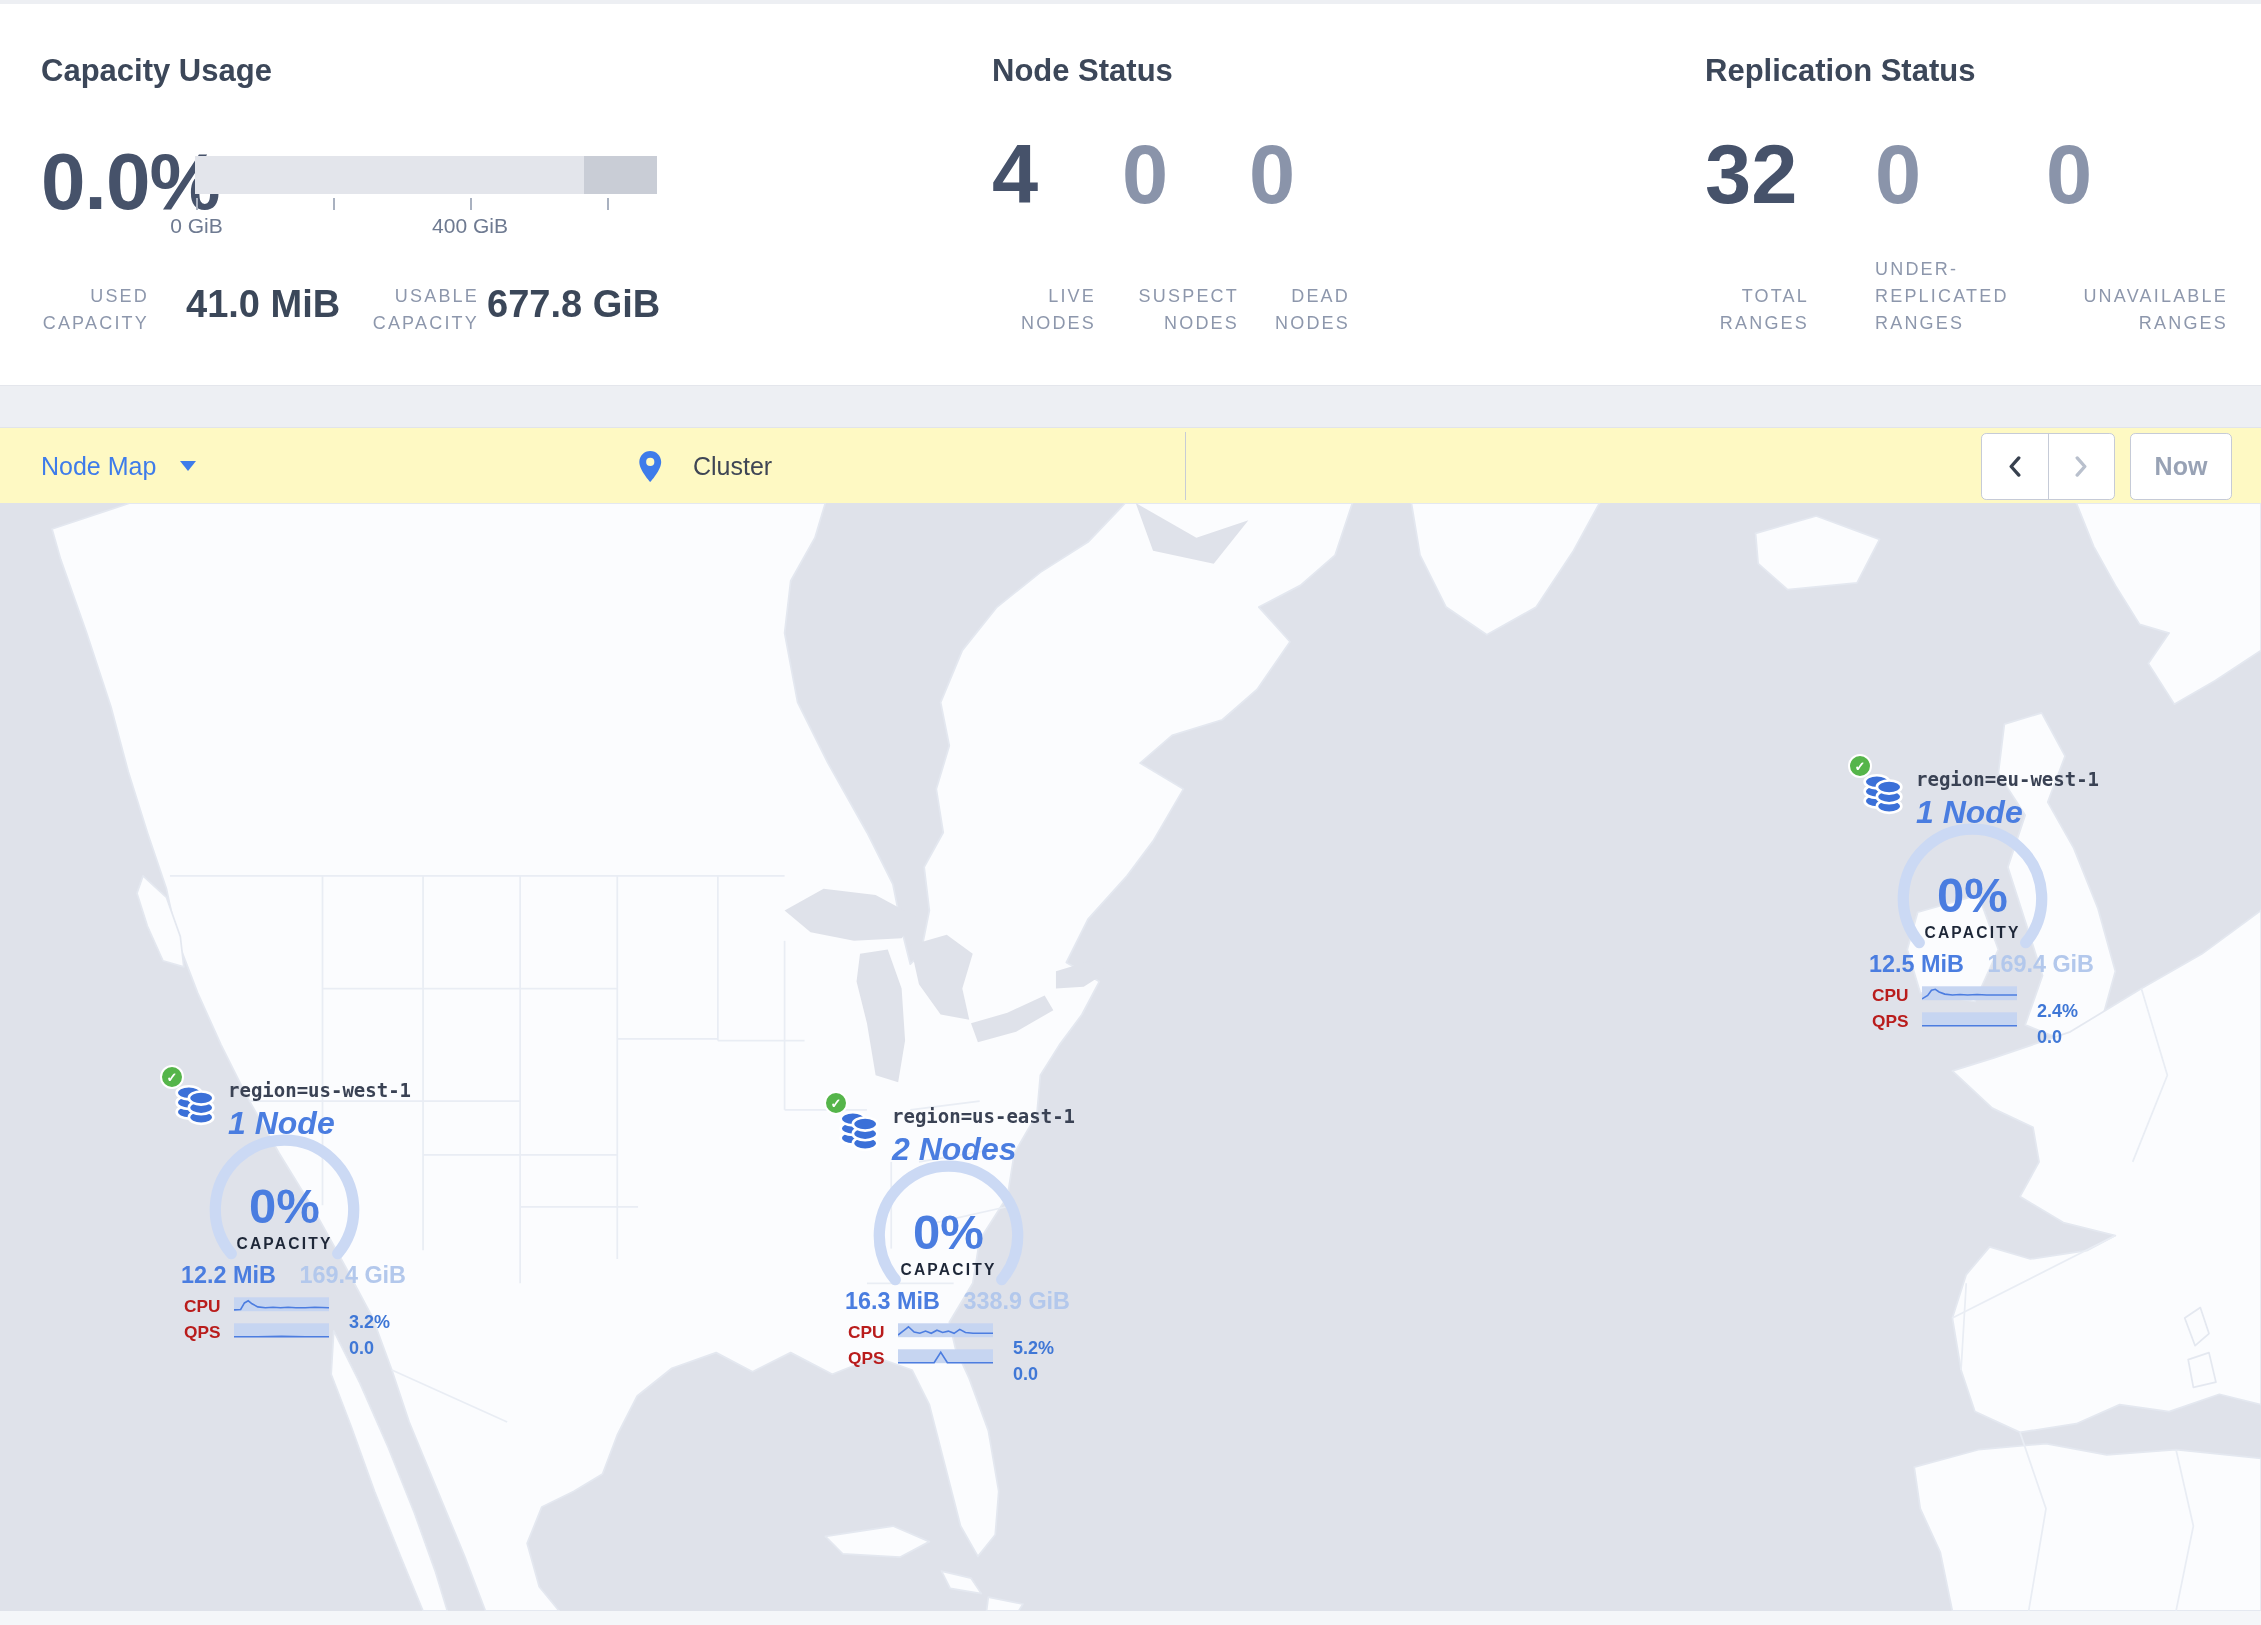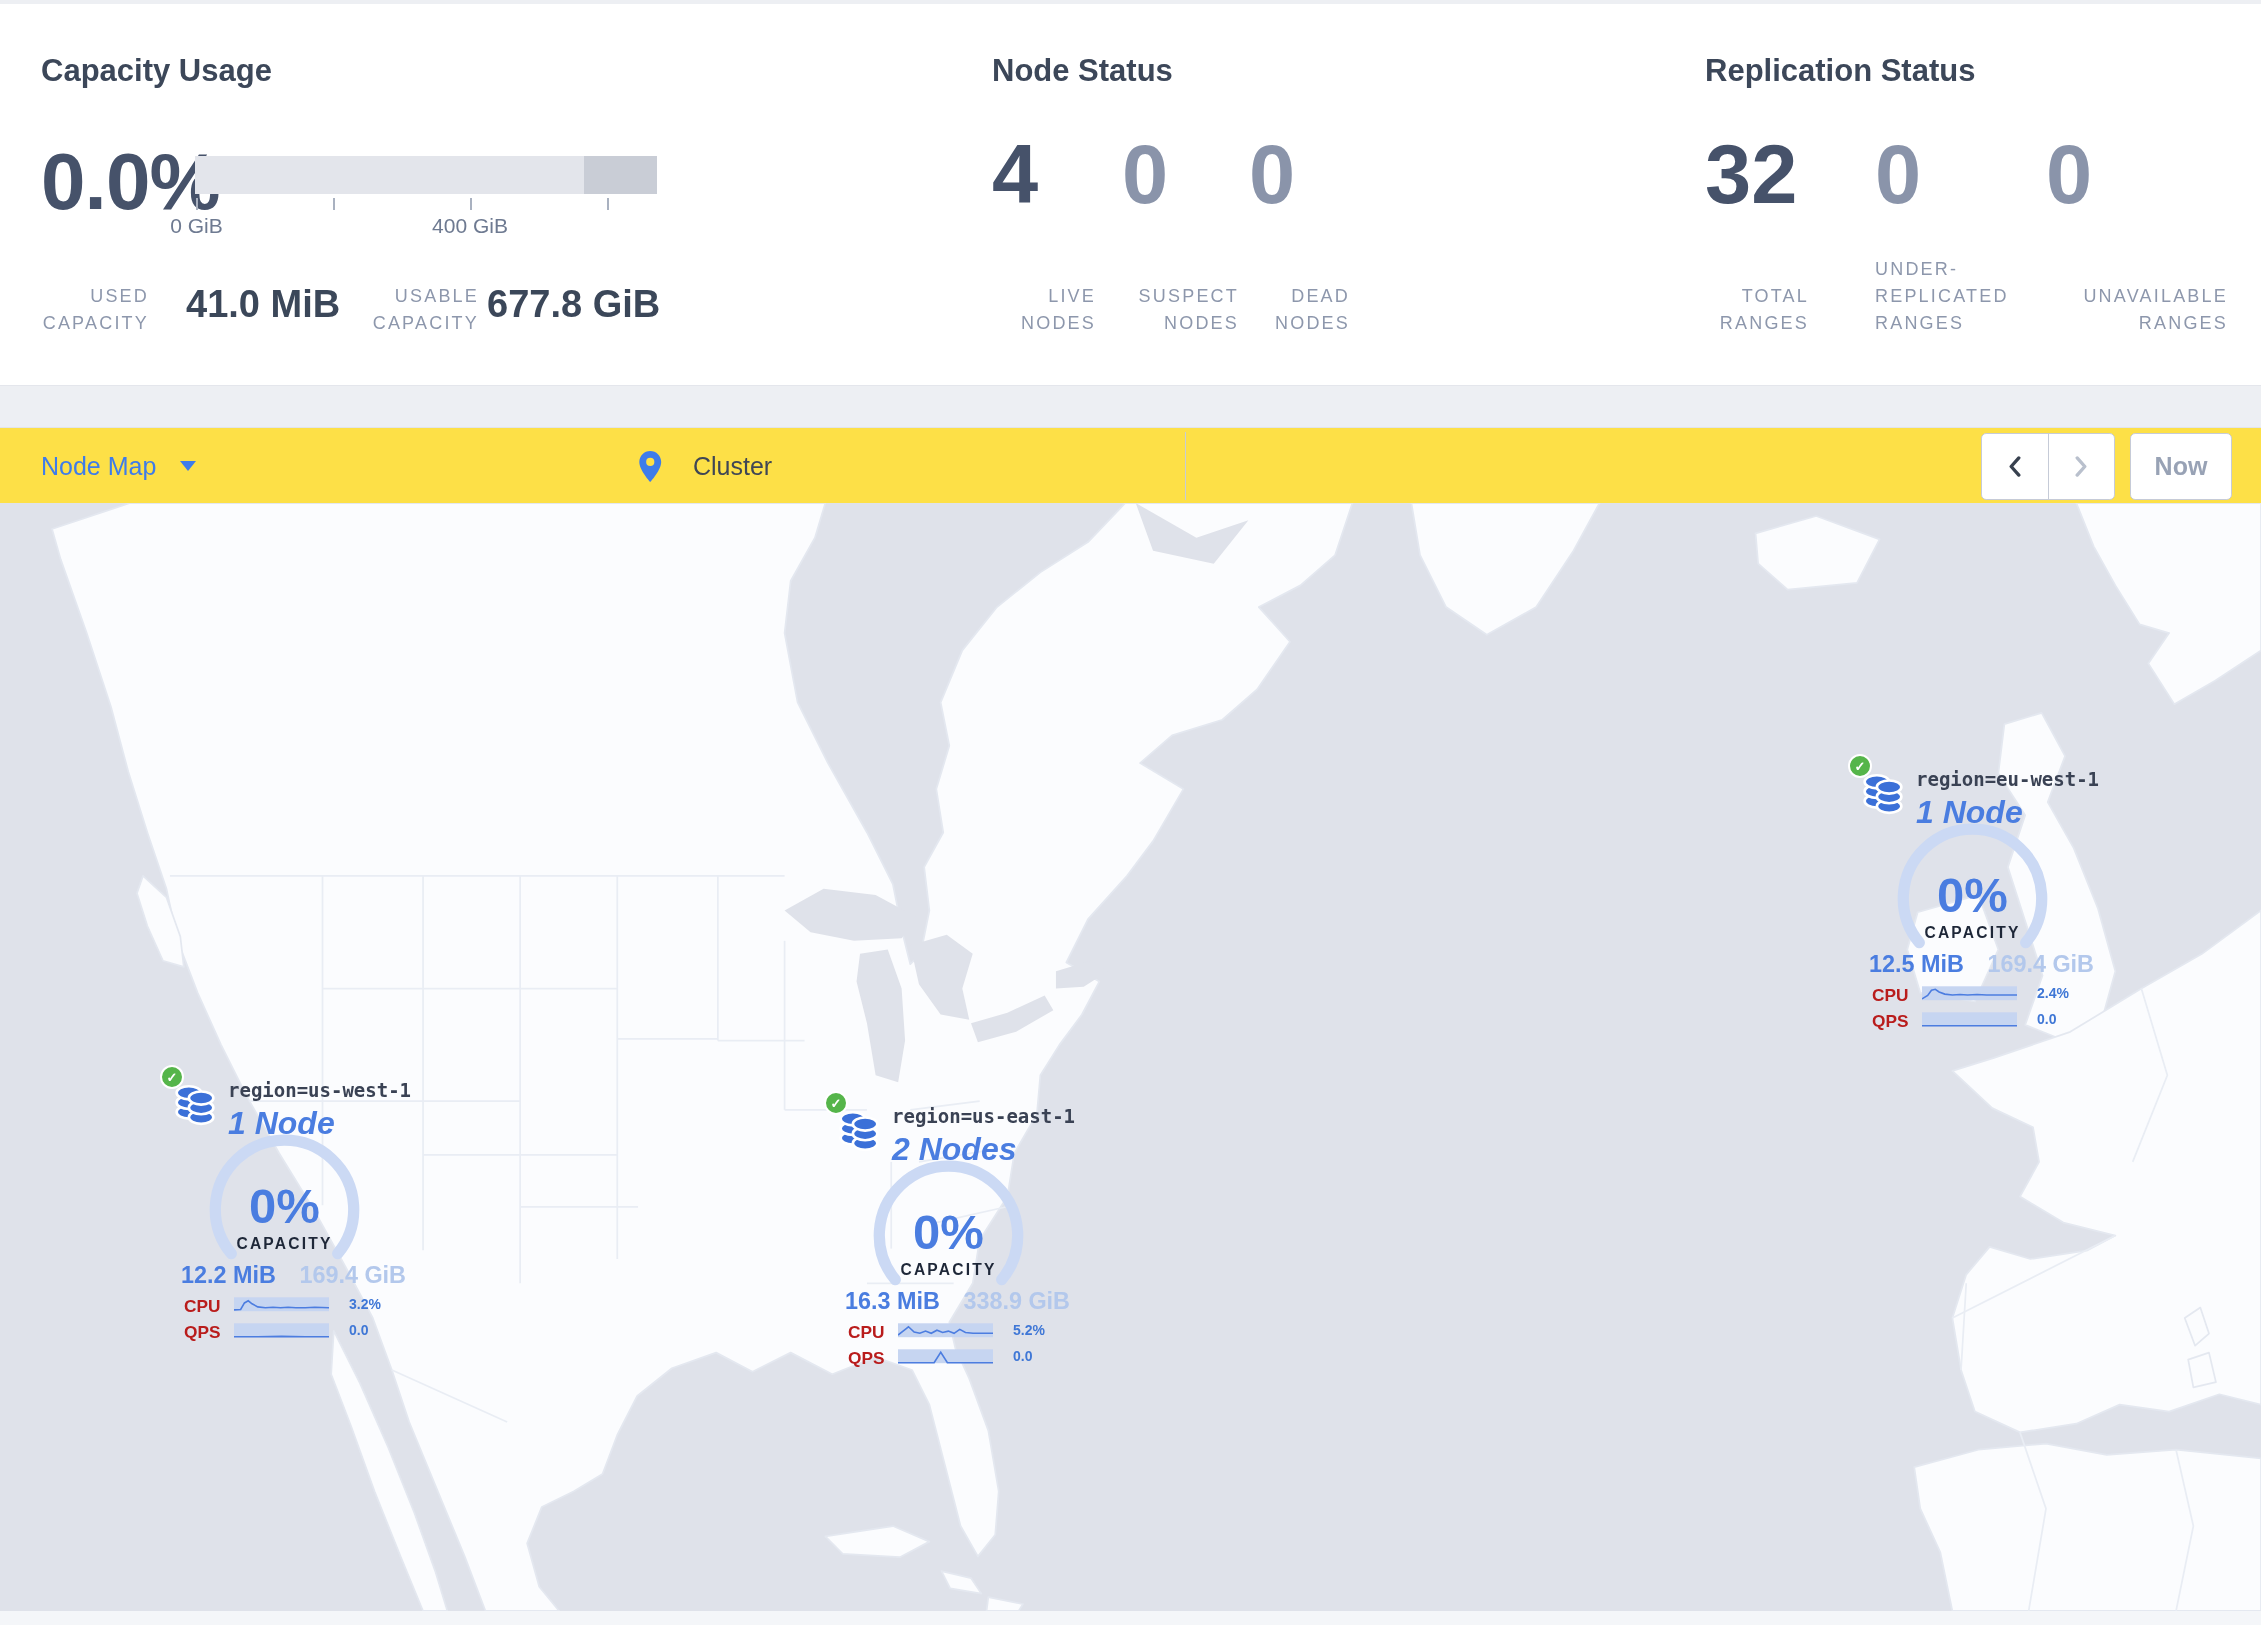--- a/index.html
+++ b/index.html
@@ -24,21 +24,21 @@
   .tick-label { position:absolute; top:210px; font-size:21px; color:#6e7a91; text-align:center; }
   .caps-label { font-size:18px; letter-spacing:2.2px; color:#8d97ac; line-height:27px; font-weight:500; }
   .stat-caps { position:absolute; top:279px;text-align:right; }
   .stat-caps-3line { position:absolute; top:252px; }
   .big-value { position:absolute; top:279px; font-size:38px; font-weight:700; color:#3b4759; }
   .big-num { position:absolute; top:123px; font-size:83px; font-weight:700; color:#46526a; }
   .big-num.secondary { color:#8a94aa; }
   
   .toolbar {
     position:absolute; left:0; top:427px; width:2261px; height:76px;
-    background:#fde047; border-top:0.9px solid #e1e4ea;
+    background:#fef9c3; border-top:0.9px solid #e1e4ea;
   }
   .view-select { position:absolute; left:41px; top:0; height:76px; display:flex; align-items:center; gap:24px; cursor:pointer; }
   .view-select-label { font-size:25px; color:#3e7cea; font-weight:500; }
   .caret-down { width:0; height:0; border-left:8.7px solid transparent; border-right:8.7px solid transparent; border-top:10.4px solid #3e7cea; }
   .breadcrumb { position:absolute; left:639px; top:0; height:76px; display:flex; align-items:center; gap:9.5px; }
   .breadcrumb-label { font-size:25px; color:#3f4655; font-weight:500;margin-left:22px; }
   .tb-divider { position:absolute; left:1185px; top:4.3px; width:0.9px; height:68px; background:#c7ccd6; }
   .time-dropdown {
     position:absolute; left:1225px; top:10.4px; width:743px; height:55px;
     border:0.9px solid #c6cbd7; border-radius:4.3px; background:#fff;
@@ -81,21 +81,21 @@
   .gauge-pct { position:absolute; left:38px; top:113px; width:173px; text-align:center; font-size:49px; font-weight:700; color:#4a7de0; }
   .gauge-label { position:absolute; left:38px; top:170px; width:173px; text-align:center; font-size:15.6px; font-weight:700; letter-spacing:2.2px; color:#1e2738; }
   .usage-row { position:absolute; left:21px; top:197px; width:225px; display:flex; justify-content:space-between; }
   .usage-used { font-size:23.4px; font-weight:700; color:#4a7de0; }
   .usage-total { font-size:23.4px; font-weight:700; color:#b3c8ec; }
   .metric-row { position:absolute; left:24px; width:222px; height:17.3px; }
   .metric-row.cpu { top:231px; }
   .metric-row.qps { top:257px; }
   .metric-label { position:absolute; left:0; top:0; font-size:17.3px; font-weight:700; color:#b91c1c; }
   .spark { position:absolute; left:50px; top:0; width:95px; height:16.5px; }
-  .metric-value { position:absolute; left:165px; top:0; font-size:14px; font-weight:700; color:#3f77d6; }
+  .metric-value { position:absolute; left:165px; top:16px; font-size:18px; font-weight:700; color:#3f77d6; }
 </style>
 </head>
 <body>
 
 <div class="top-panel">
 
   <div class="section-title" style="left:41px;">Capacity Usage</div>
   <div class="big-pct">0.0%</div>
   <div class="cap-bar">
     <div class="cap-bar-dark"></div>

